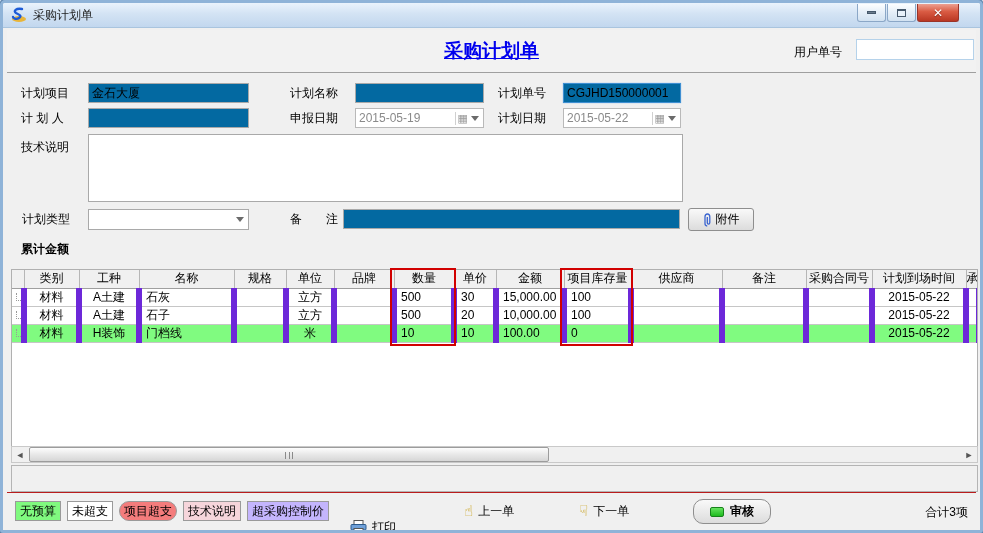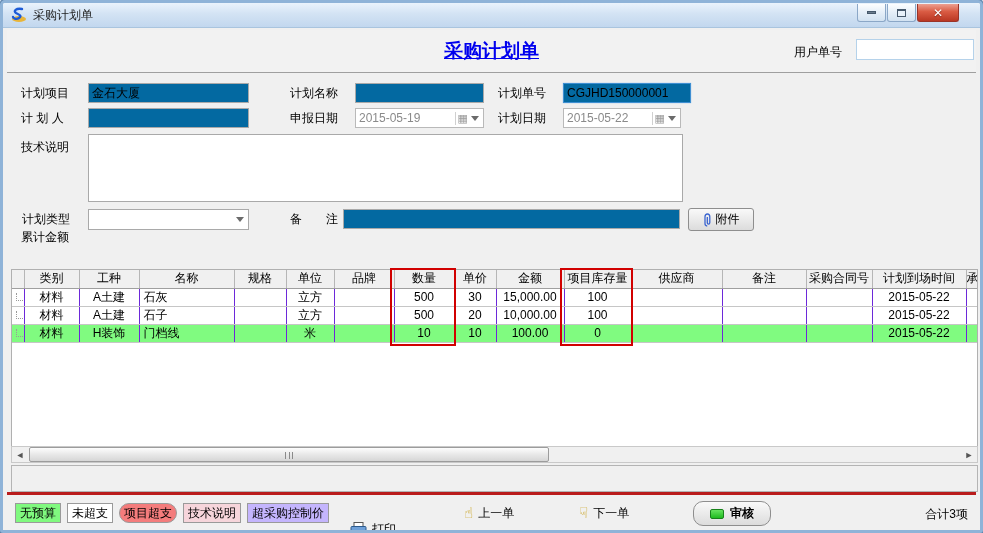--- a/index.html
+++ b/index.html
@@ -56,44 +56,44 @@
   .attach-btn { position:absolute; left:685px; top:205px; width:66px; height:23px; gap:4px; }
   .readonly-input { background:#f0f0f0; color:#1a1a1a; }
 
   
   .grid-wrap { position:absolute; left:8px; top:266px; width:967px; height:177px;
     background:#fff; border:1px solid #b0b0b0; border-bottom:none; overflow:hidden; }
   table.grid { border-collapse:collapse; table-layout:fixed; width:967px; }
   table.grid th { height:18px; background:#f0f0f0; font-weight:normal; text-align:center;
     border-right:1px solid #b6b6b6; border-bottom:1px solid #9f9f9f; overflow:hidden;
     white-space:nowrap; font-size:12px; cursor:default; }
-  table.grid td { height:17px; border-right:1px solid #6d28d9; border-bottom:1px solid #c6c6c6;
+  table.grid td { height:17px; border-right:6px solid #6d28d9; border-bottom:1px solid #c6c6c6;
     overflow:hidden; white-space:nowrap; font-size:12px; padding:0 4px; }
   td.al-c, th.al-c { text-align:center; }
-  td.al-r { text-align:center; }
+  td.al-r { text-align:left; }
   .treeglyph { width:7px; height:8px; border-left:1px dotted #9a9a9a; border-bottom:1px dotted #9a9a9a; margin:0 auto; }
   .redbox { position:absolute; border:2px solid #d10000; pointer-events:none; z-index:5; }
 
   
   .hscroll { position:absolute; left:8px; top:443px; width:967px; height:17px;
     background:#f0f0f0; border:1px solid #c9c9c9; }
   .sarrow { position:absolute; top:0; width:16px; height:15px; display:flex; align-items:center;
     justify-content:center; color:#555; font-size:9px; cursor:pointer; }
   .sthumb { position:absolute; left:17px; top:0; width:520px; height:15px;
     background:linear-gradient(#fdfdfd,#e8e8e8 50%,#d6d6d6); border:1px solid #9c9c9c;
     border-radius:2px; cursor:pointer; }
   .sthumb .gripper { position:absolute; left:50%; top:4px; width:8px; height:7px;
     margin-left:-4px; border-left:1px solid #8a8a8a; border-right:1px solid #8a8a8a;
     background:linear-gradient(90deg,transparent 3px,#8a8a8a 3px,#8a8a8a 4px,transparent 4px); }
 
   
   .footer-strip { position:absolute; left:8px; top:462px; width:967px; height:27px;
     background:#f0f0f0; border:1px solid #b4b4b4; }
   .statusbar { position:absolute; left:4px; top:489px; width:969px; height:36px;
-    border-top:3px solid #b91c1c; background:#f0f0f0; }
+    border-top:1px solid #b91c1c; background:#f0f0f0; }
   .badges { position:absolute; left:8px; top:8px; display:flex; gap:6px; }
   .badge { height:20px; line-height:18px; padding:0 4px; border:1px solid #9a9a9a; font-size:12px; }
   .sb-item { position:absolute; top:8px; display:flex; align-items:center; gap:5px;
     cursor:pointer; height:20px; }
   .hand { font-size:15px; color:#c8a019; line-height:16px; }
   .approve-btn { position:absolute; left:686px; top:6px; width:78px; height:25px; gap:6px; font-weight:bold;border-radius:10px; }
   .approve-icon { width:14px; height:10px; background:linear-gradient(#66e35f,#1fbb1f); border:1px solid #17821a; border-radius:2px; }
   .total-text { position:absolute; right:8px; top:11px; }
 </style>
 </head>
@@ -124,21 +124,21 @@
     <div class="page-title">采购计划单</div>
     <span class="userno-label">用户单号</span>
     <input class="userno-input" value="" style="">
   </div>
 
   <span class="flabel" style="left:18px; top:80px;">计划项目</span>
   <input class="finput" style="left: 85px; top: 80px; width: 161px;" value="金石大厦">
   <span class="flabel" style="left:287px; top:80px;">计划名称</span>
   <input class="finput" style="left: 352px; top: 80px; width: 129px;" value="">
   <span class="flabel" style="left:495px; top:80px;">计划单号</span>
-  <input class="finput focused" style="left: 560px; top: 80px; width: 128px;" value="CGJHD150000001">
+  <input class="finput focused" style="left: 560px; top: 80px; width: 118px;" value="CGJHD150000001">
 
   <span class="flabel" style="left:18px; top:105px;">计 划 人</span>
   <input class="finput" style="left: 85px; top: 105px; width: 161px;" value="">
   <span class="flabel" style="left:287px; top:105px;">申报日期</span>
   <div class="datecombo" style="left:352px; top:105px; width:129px;">
     <span>2015-05-19</span>
     <span class="cal">▦</span>
     <span class="arr"></span>
   </div>
   <span class="flabel" style="left:495px; top:105px;">计划日期</span>
@@ -158,21 +158,21 @@
   </div>
   <span class="flabel" style="left:287px; top:206px;">备　　注</span>
   <input class="finput" style="left: 340px; top: 206px; width: 337px;" value="">
   <button class="btn attach-btn">
     <svg width="9" height="14" viewBox="0 0 9 14">
       <path d="M4.2 13 C2.4 13 2 11.6 2 10.4 L2 3.8 C2 2 3 1 4.4 1 C5.9 1 6.8 2.1 6.8 3.8 L6.8 9.6 C6.8 10.6 6.3 11.2 5.5 11.2 C4.7 11.2 4.3 10.6 4.3 9.8 L4.3 4" fill="none" stroke="#3a64d0" stroke-width="1.3"></path>
     </svg>
     <span>附件</span>
   </button>
 
-  <span class="flabel" style="left:18px; top:224px;">累计金额</span>
+  <span class="flabel" style="left:18px; top:236px;font-weight:bold;">累计金额</span>
 
   <div class="grid-wrap">
     <table class="grid" id="grid">
         <colgroup>
           <col style="width:12px">
           <col style="width:55px">
           <col style="width:60px">
           <col style="width:95px">
           <col style="width:52px">
           <col style="width:48px">

